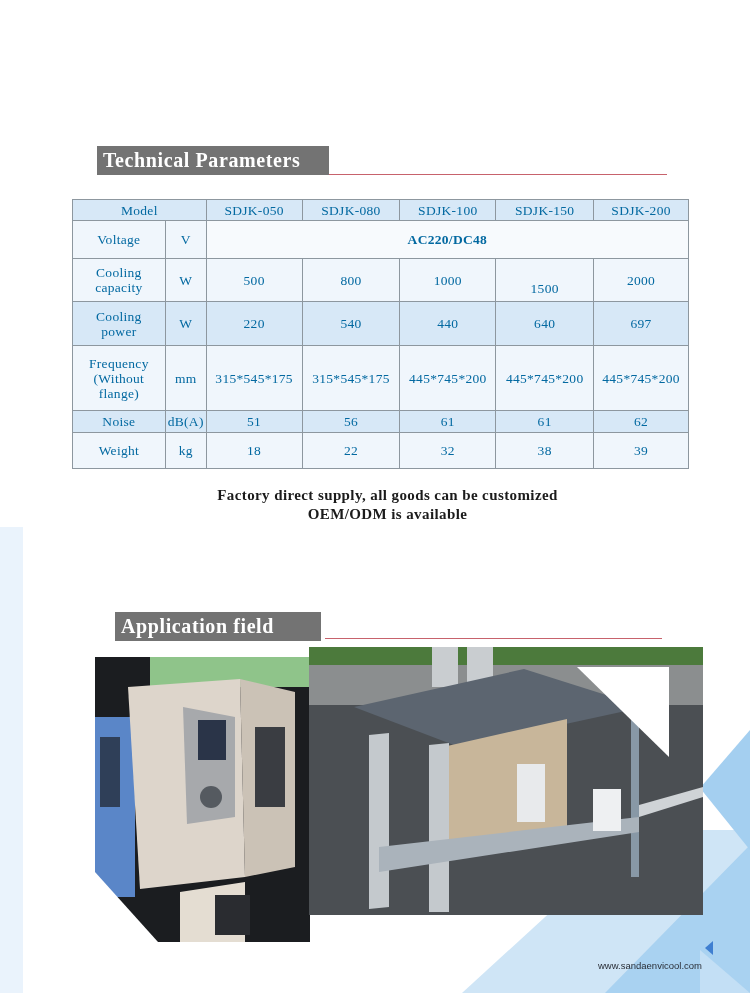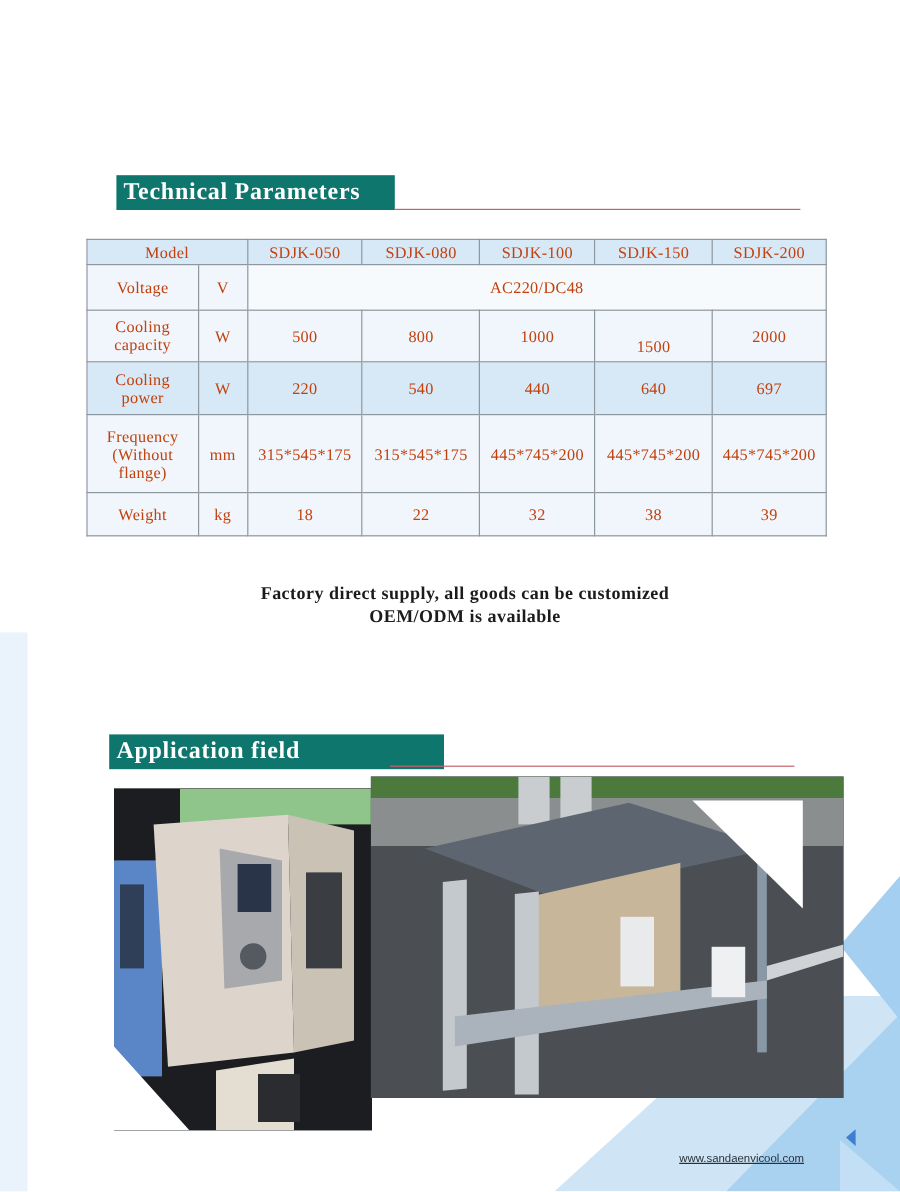--- a/index.html
+++ b/index.html
@@ -4,62 +4,62 @@
 <style>
   * { box-sizing: border-box; margin: 0; padding: 0; }
   html, body { width: 750px; height: 993px; background: #ffffff; overflow: hidden; }
   body { position: relative; font-family: "Liberation Serif", "DejaVu Serif", serif; color: #222; }
 
   .left-strip { position: absolute; left: 0; top: 527px; width: 23px; height: 466px; background: #eaf3fc; }
 
   .section-heading { position: absolute; height: 29px; }
   .section-heading .tab {
     position: absolute; left: 0; top: 0; height: 29px;
-    background: #0f766e; color: #ffffff; font-weight: bold;
+    background: #737373; color: #ffffff; font-weight: bold;
     font-size: 20px; line-height: 29px; padding-left: 6px; letter-spacing: 0.6px;
   }
   .section-heading .rule { position: absolute; height: 1px; background: #c7626c; }
 
   #tech-heading { left: 97px; top: 146px; width: 570px; }
   #tech-heading .tab { width: 232px; }
   #tech-heading .rule { left: 232px; top: 28px; width: 338px; }
 
   #app-heading { left: 91px; top: 612px; width: 571px; }
-  #app-heading .tab { width: 279px; }
+  #app-heading .tab { width: 206px; margin-left: 24px; }
   #app-heading .rule { left: 234px; top: 26px; width: 337px; }
 
   table.params {
     position: absolute; left: 72px; top: 199px; width: 617px;
-    border-collapse: collapse; font-size: 13.5px; color: #c2410c;
+    border-collapse: collapse; font-size: 13.5px; color: #0369a1;
     border: 1.5px solid #7f8a94;
   }
   table.params td {
     border: 1px solid #8d979f; text-align: center; vertical-align: middle;
     padding: 0 1px; line-height: 15px; letter-spacing: 0.3px;
   }
   table.params tr.dark td { background: #d7e8f7; }
   table.params tr.light td { background: #f0f6fc; }
-  table.params td.span-white { background: #f7fafd !important; }
+  table.params td.span-white { background: #f7fafd !important; font-weight: bold; }
 
   .tagline {
     position: absolute; left: 0; width: 775px; text-align: center;
     font-weight: bold; font-size: 15px; color: #1b1b1b; letter-spacing: 0.4px;
   }
   #tag1 { top: 487px; }
   #tag2 { top: 506px; }
 
   
   .photo { position: absolute; overflow: hidden; }
   #photo-cabinet { left: 95px; top: 657px; width: 215px; height: 285px; background: #1d1f22; }
   #photo-rooftop { left: 309px; top: 647px; width: 394px; height: 268px; background: #4a4f55; }
 
   .bg-tri { position: absolute; }
 
-  .url { position: absolute; left: 566px; top: 960px; font-family: "Liberation Sans", sans-serif;
-    font-size: 9.5px; color: #2a2f38; text-decoration: underline; }
+  .url { position: absolute; left: 598px; top: 960px; font-family: "Liberation Sans", sans-serif;
+    font-size: 9.5px; color: #2a2f38; }
   .arrow { position: absolute; left: 705px; top: 941px; width: 0; height: 0;
     border-top: 7px solid transparent; border-bottom: 7px solid transparent; border-right: 8px solid #3f7fd1; }
 </style>
 </head>
 <body>
 
 <div class="left-strip"></div>
 
 <div class="section-heading" id="tech-heading">
   <div class="tab">Technical Parameters</div>
@@ -109,20 +109,29 @@
     <td>697</td>
   </tr>
   <tr class="light" style="height:65px">
     <td><span>Frequency</span><br><span>(Without</span><br><span>flange)</span></td>
     <td>mm</td>
     <td>315*545*175</td>
     <td>315*545*175</td>
     <td>445*745*200</td>
     <td>445*745*200</td>
     <td>445*745*200</td>
+  </tr>
+  <tr class="dark" style="height:22px">
+    <td>Noise</td>
+    <td>dB(A)</td>
+    <td>51</td>
+    <td>56</td>
+    <td>61</td>
+    <td>61</td>
+    <td>62</td>
   </tr>
   <tr class="light" style="height:36px">
     <td>Weight</td>
     <td>kg</td>
     <td>18</td>
     <td>22</td>
     <td>32</td>
     <td>38</td>
     <td>39</td>
   </tr>

